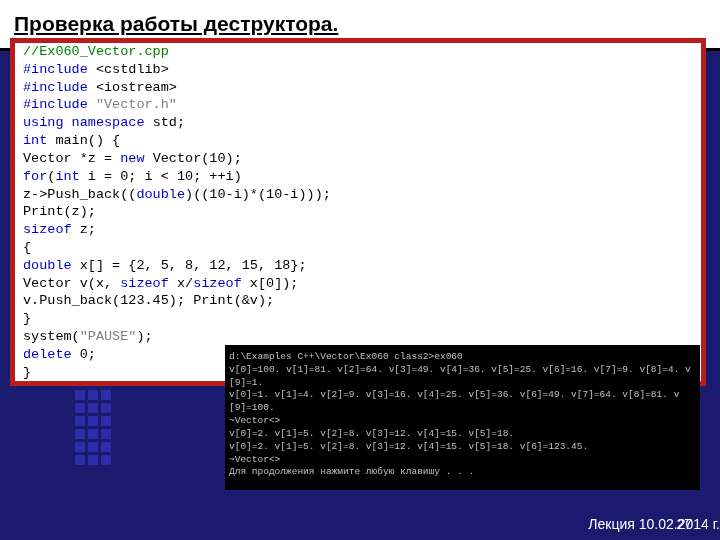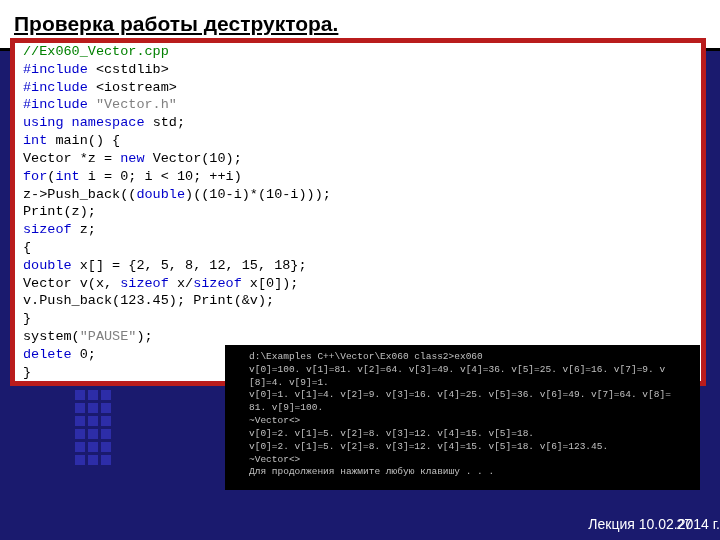--- a/index.html
+++ b/index.html
@@ -12,21 +12,21 @@
     .decor .s2 { width: 16px; height: 16px; left: 55px; top: 135px; background: #3030b0; }
     .decor .s3 { width: 12px; height: 12px; left: 48px; top: 195px; background: #2a2a95; }
     .decor .s4 { width: 10px; height: 10px; left: 42px; top: 240px; }
     .decor .s5 { width: 8px; height: 8px; left: 38px; top: 275px; }
     .decor .grid { position: absolute; left: 75px; top: 340px; display: grid; grid-template-columns: repeat(3, 10px); grid-template-rows: repeat(6, 10px); gap: 3px; }
     .decor .grid div { background: #2d2da8; }
     .codebox { position: absolute; left: 10px; top: 38px; right: 14px; background: #fff; border: 5px solid #b91c1c; padding: 0 8px; font-family: Liberation Mono, monospace; font-size: 13.5px; line-height: 1.32; color: #000; }
     .codebox .kw { color: #0000cc; }
     .codebox .cm { color: #008000; }
     .codebox .st { color: #808080; }
-    .terminal { position: absolute; left: 225px; right: 20px; top: 345px; bottom: 50px; background: #000; color: #c0c0c0; font-family: "Courier New", monospace; font-size: 9.5px; line-height: 1.35; padding: 6px 24px; overflow: hidden; }
+    .terminal { position: absolute; left: 225px; right: 20px; top: 345px; bottom: 50px; background: #000; color: #c0c0c0; font-family: "Courier New", monospace; font-size: 9.5px; line-height: 1.35; padding: 6px 4px; overflow: hidden; }
     .terminal .row { white-space: pre-wrap; word-break: break-all; }
     .footer { position: absolute; bottom: 8px; left: 0; right: 0; text-align: right; color: #fff; font-size: 14px; }
     .pagenum { position: absolute; bottom: 8px; right: 28px; color: #fff; font-size: 14px; margin-left: 6px; }
   </style>
 </head>
 <body>
 
 <div class="header">
   <h1>Проверка работы деструктора.</h1>
 </div>

